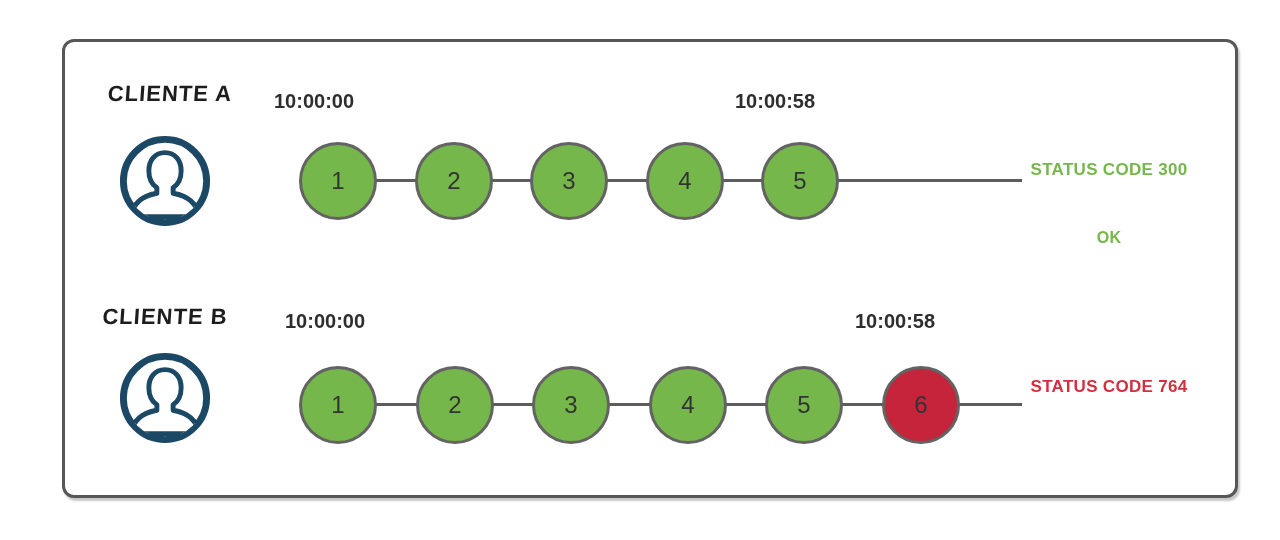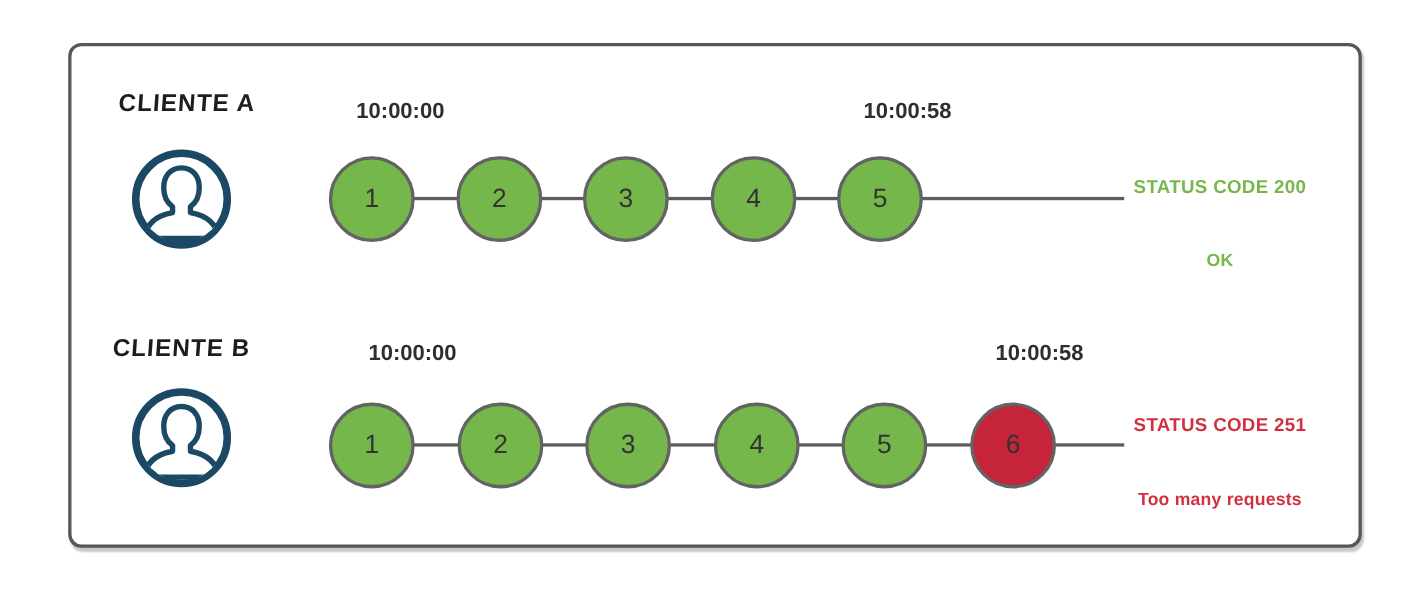--- a/index.html
+++ b/index.html
@@ -12,21 +12,21 @@
 
   .row{position:absolute;left:0;top:0;width:1280px;height:540px;pointer-events:none;}
 
   .client-label{position:absolute;width:170px;text-align:center;
                 font-size:22px;font-weight:bold;letter-spacing:1px;
                 color:var(--label,#1d1d1d);transform:skewX(-4deg);}
 
   .avatar{position:absolute;width:94px;height:94px;}
   .avatar svg{display:block;width:94px;height:94px;}
 
-  .ts{position:absolute;width:130px;text-align:right;
+  .ts{position:absolute;width:130px;text-align:left;
       font-size:20px;font-weight:bold;color:var(--ts,#2e2e2e);}
 
   .track-line{position:absolute;height:3px;background:var(--line,#5d5d5d);z-index:1;}
 
   .req-circle{position:absolute;width:72px;height:72px;border-radius:50%;
               border:3px solid var(--border,#636363);z-index:2;
               display:flex;align-items:center;justify-content:center;
               font-size:24px;font-weight:400;color:#333333;}
   .req-circle.ok{background:var(--ok,#76b74b);}
   .req-circle.blocked{background:var(--blocked,#c5243a);}
@@ -68,21 +68,21 @@
 
     <div>
         <div class="req-circle ok" style="left: 299px; top: 142px;">1</div>
         <div class="req-circle ok" style="left: 415px; top: 142px;">2</div>
         <div class="req-circle ok" style="left: 530px; top: 142px;">3</div>
         <div class="req-circle ok" style="left: 646px; top: 142px;">4</div>
         <div class="req-circle ok" style="left: 761px; top: 142px;">5</div>
       </div>
 
     <div class="status status-ok" style="left:1026px;top:158px">
-      <div class="status-line-1">STATUS CODE 200</div>
+      <div class="status-line-1">STATUS CODE 300</div>
       <div class="status-line-2">OK</div>
     </div>
   </section>
 
   <section class="row">
     <div class="client-label" style="left:80px;top:304px">CLIENTE B</div>
 
     <div class="avatar" style="left:118px;top:351px">
       <svg viewBox="0 0 96 96" aria-hidden="true">
         <defs>
@@ -105,18 +105,17 @@
     <div>
         <div class="req-circle ok" style="left: 299px; top: 366px;">1</div>
         <div class="req-circle ok" style="left: 416px; top: 366px;">2</div>
         <div class="req-circle ok" style="left: 532px; top: 366px;">3</div>
         <div class="req-circle ok" style="left: 649px; top: 366px;">4</div>
         <div class="req-circle ok" style="left: 765px; top: 366px;">5</div>
         <div class="req-circle blocked" style="left: 882px; top: 366px;">6</div>
       </div>
 
     <div class="status status-error" style="left:1026px;top:375px">
-      <div class="status-line-1">STATUS CODE 251</div>
-      <div class="status-line-2">Too many requests</div>
+      <div class="status-line-1">STATUS CODE 764</div>
     </div>
   </section>
 
 </div>
 
 </body></html>

